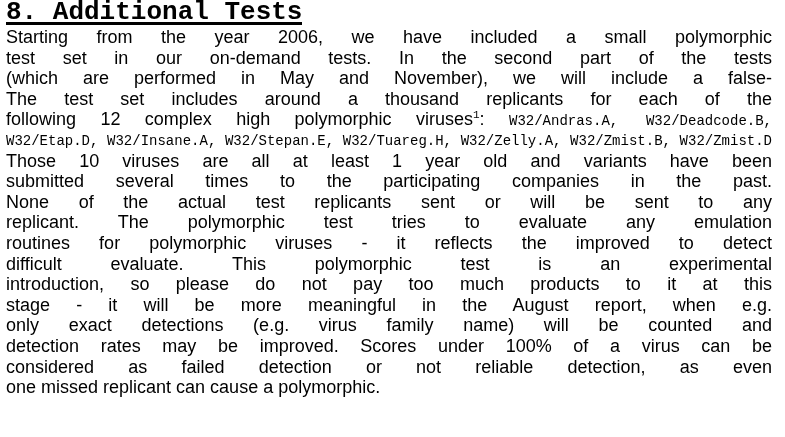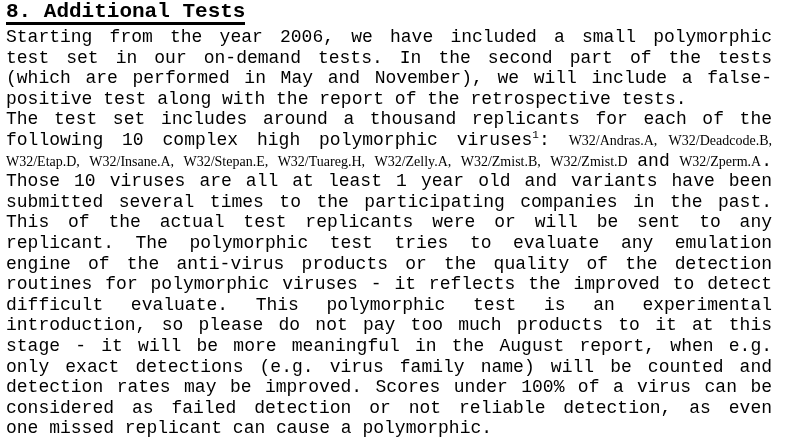--- a/index.html
+++ b/index.html
@@ -10,68 +10,66 @@
     box-sizing: border-box;
     padding: 2px 13px 0 6px;
     background: #ffffff;
     color: #000000;
     font-family: "Liberation Mono", "DejaVu Sans Mono", monospace;
     overflow: hidden;
   }
   .heading-row { height: 25px; }
   .heading {
     display: inline-block;
-    font-size: 21px;
+    font-size: 26px;
     font-weight: bold;
     line-height: 20px;
     border-bottom: 3px solid #000000;
     padding-bottom: 0;
   }
   .line {
     font-size: 18px;
     line-height: 20.6px;
     height: 20.6px;
     overflow: hidden;
   }
   .line.just {
     text-align: justify;
     text-align-last: justify;
   }
-  .seg-mono { font-family: Liberation Mono, monospace; }
+  .seg-mono { font-family: Liberation Sans, sans-serif; }
   .seg-sans {
-    font-family: Liberation Serif, serif;
+    font-family: Liberation Mono, monospace;
     font-size: 14px;
   }
   sup.seg-sup {
     font-size: 11px;
     line-height: 0;
     vertical-align: super;
     font-family: "Liberation Mono", "DejaVu Sans Mono", monospace;
   }
 </style>
 </head>
 <body>
 
 <div class="page">
   <div class="heading-row">
     <span class="heading">8. Additional Tests</span>
   </div>
   <div>
       <div class="line just"><span class="seg-mono">Starting from the year 2006, we have included a small polymorphic</span></div>
       <div class="line just"><span class="seg-mono">test set in our on-demand tests. In the second part of the tests</span></div>
       <div class="line just"><span class="seg-mono">(which are performed in May and November), we will include a false-</span></div>
-      <div class="line"><span class="seg-mono">positive test along with the report of the retrospective tests.</span></div>
       <div class="line just"><span class="seg-mono">The test set includes around a thousand replicants for each of the</span></div>
-      <div class="line just"><span class="seg-mono">following 10 complex high polymorphic viruses</span><sup class="seg-sup">1</sup><span class="seg-mono">: </span><span class="seg-sans">W32/Andras.A, W32/Deadcode.B,</span></div>
+      <div class="line just"><span class="seg-mono">following 12 complex high polymorphic viruses</span><sup class="seg-sup">1</sup><span class="seg-mono">: </span><span class="seg-sans">W32/Andras.A, W32/Deadcode.B,</span></div>
       <div class="line just"><span class="seg-sans">W32/Etap.D, W32/Insane.A, W32/Stepan.E, W32/Tuareg.H, W32/Zelly.A, W32/Zmist.B, W32/Zmist.D </span><span class="seg-mono">and</span><span class="seg-sans"> W32/Zperm.A</span><span class="seg-mono">.</span></div>
       <div class="line just"><span class="seg-mono">Those 10 viruses are all at least 1 year old and variants have been</span></div>
       <div class="line just"><span class="seg-mono">submitted several times to the participating companies in the past.</span></div>
-      <div class="line just"><span class="seg-mono">This of the actual test replicants were or will be sent to any</span></div>
+      <div class="line just"><span class="seg-mono">None of the actual test replicants sent or will be sent to any</span></div>
       <div class="line just"><span class="seg-mono">replicant. The polymorphic test tries to evaluate any emulation</span></div>
-      <div class="line just"><span class="seg-mono">engine of the anti-virus products or the quality of the detection</span></div>
       <div class="line just"><span class="seg-mono">routines for polymorphic viruses - it reflects the improved to detect</span></div>
       <div class="line just"><span class="seg-mono">difficult evaluate. This polymorphic test is an experimental</span></div>
       <div class="line just"><span class="seg-mono">introduction, so please do not pay too much products to it at this</span></div>
       <div class="line just"><span class="seg-mono">stage - it will be more meaningful in the August report, when e.g.</span></div>
       <div class="line just"><span class="seg-mono">only exact detections (e.g. virus family name) will be counted and</span></div>
       <div class="line just"><span class="seg-mono">detection rates may be improved. Scores under 100% of a virus can be</span></div>
       <div class="line just"><span class="seg-mono">considered as failed detection or not reliable detection, as even</span></div>
       <div class="line"><span class="seg-mono">one missed replicant can cause a polymorphic.</span></div>
     </div>
 </div>

